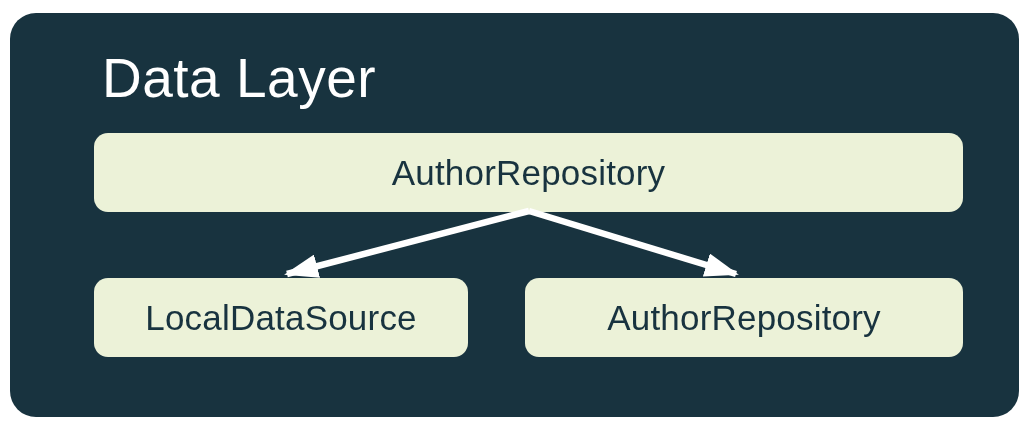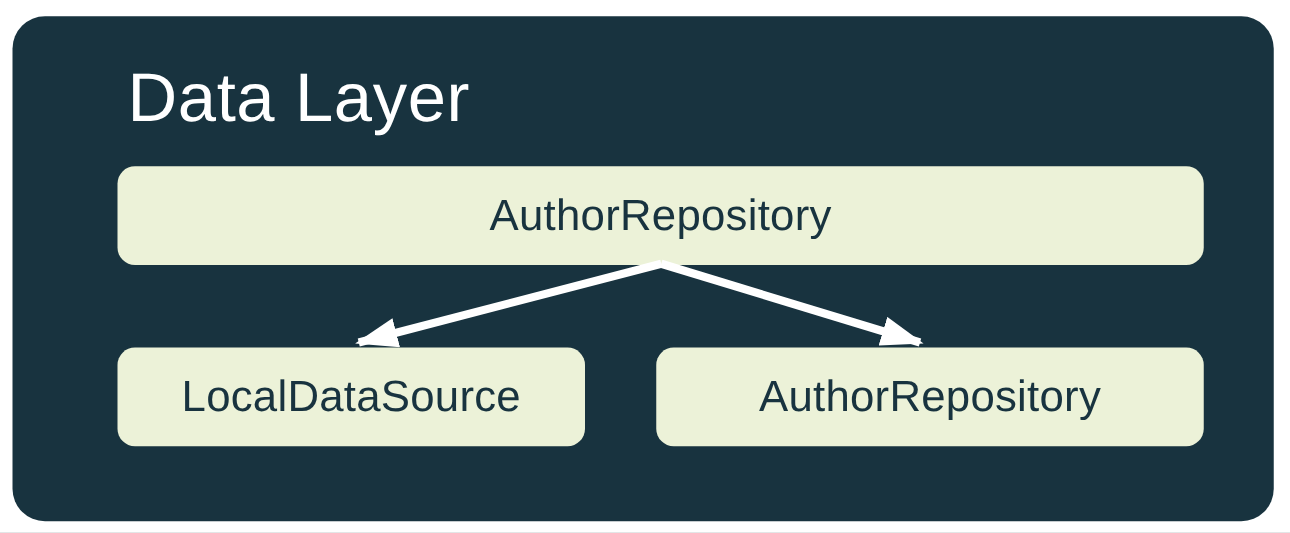--- a/index.html
+++ b/index.html
@@ -10,21 +10,21 @@
     --title-text:#ffffff;
     --arrow:#ffffff;
   }
   *{margin:0;padding:0;box-sizing:border-box;}
   html,body{background:var(--page-bg);}
   body{
     font-family:"Liberation Sans","DejaVu Sans",sans-serif;
     width:1032px;height:426px;overflow:hidden;
   }
   .stage{
-    position:relative;width:1032px;height:426px;background:var(--page-bg);
+    position:relative;width:1032px;height:426px;background:var(--page-bg);border-radius:24px;
   }
   .panel{
     position:absolute;left:10px;top:13px;width:1009px;height:404px;
     background:var(--panel-bg);border-radius:26px;
   }
   .panel-title{
     position:absolute;left:92px;top:34px;
     font-size:55px;line-height:1.15;font-weight:400;
     color:var(--title-text);letter-spacing:0.5px;white-space:nowrap;
   }

